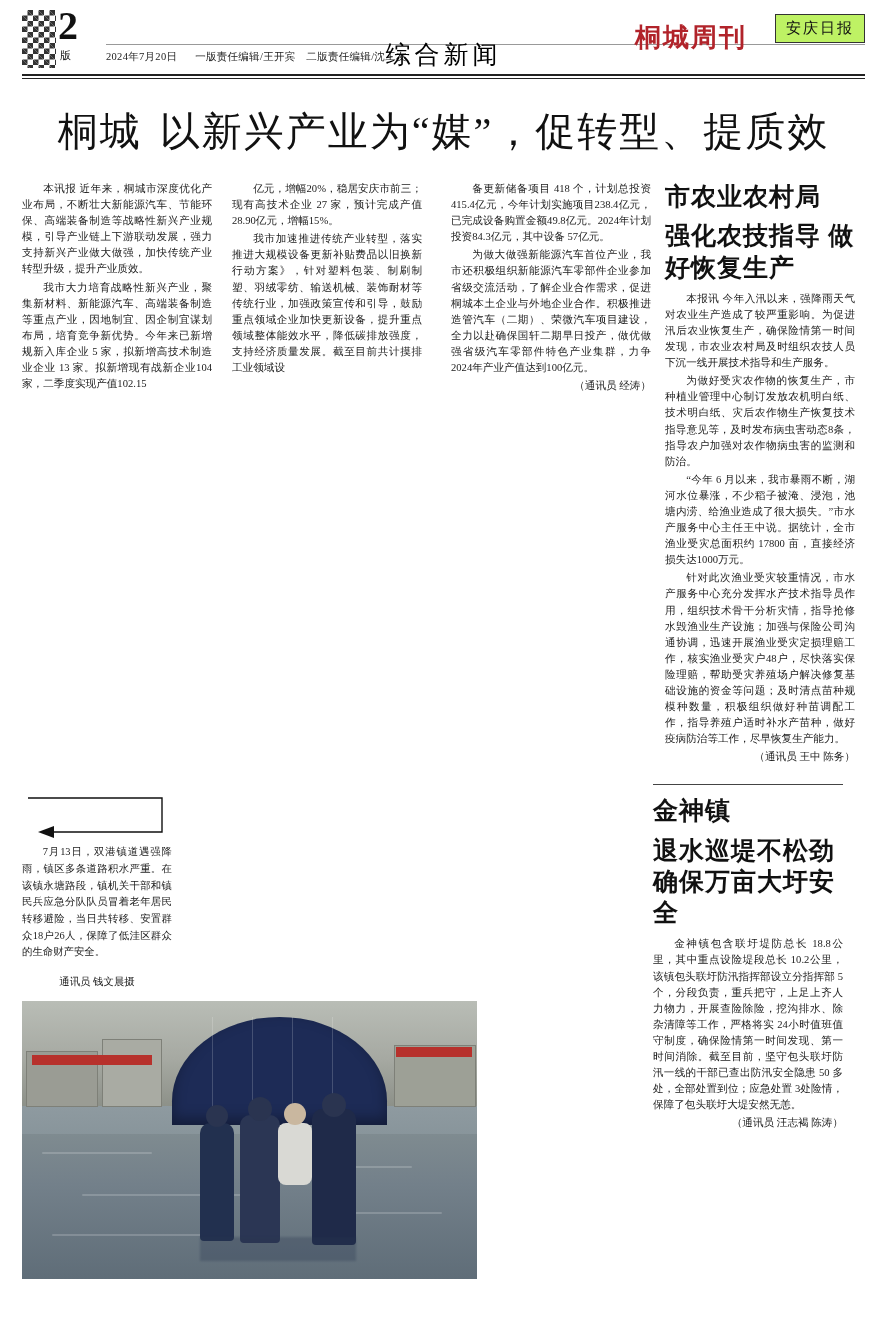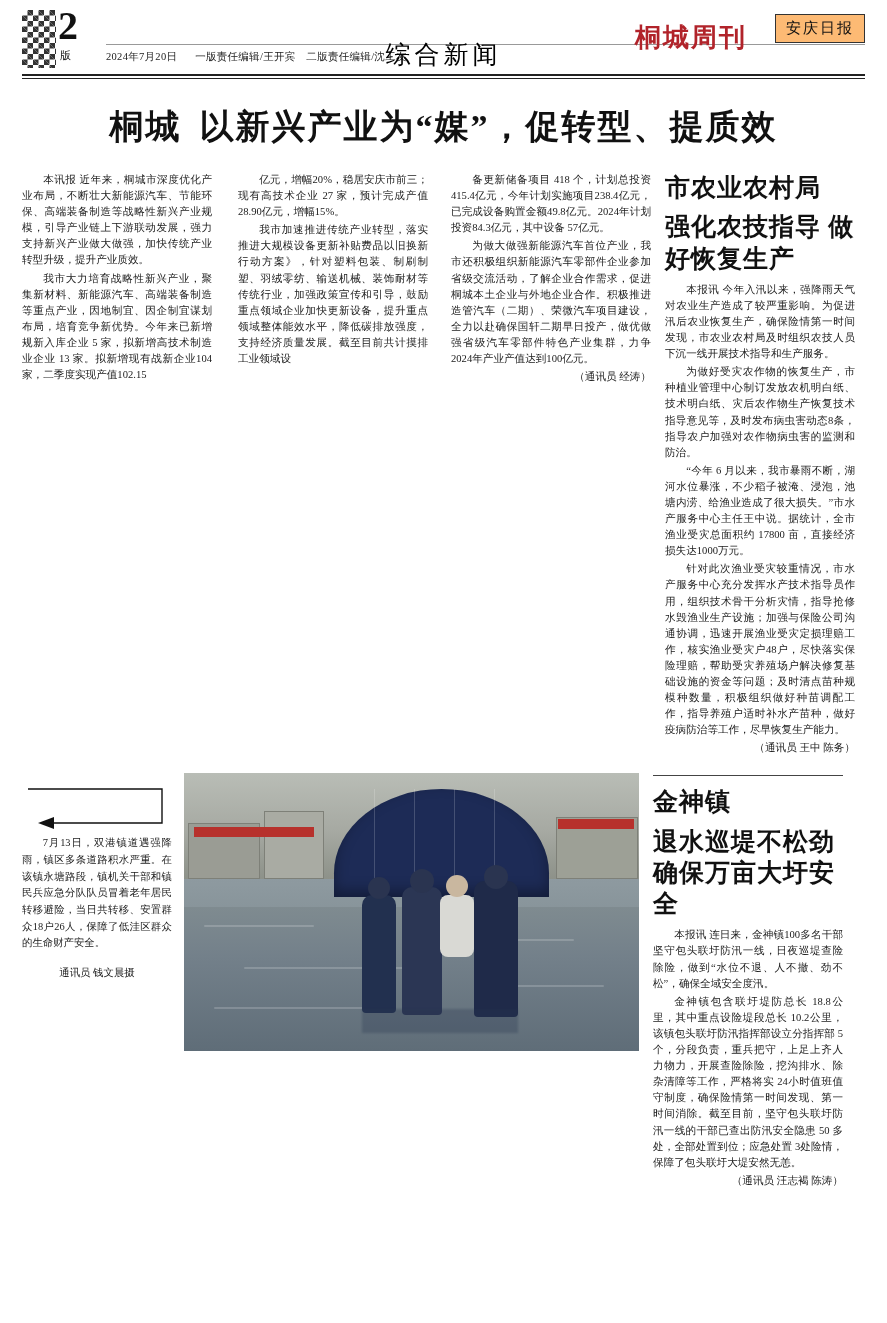--- a/index.html
+++ b/index.html
@@ -90,21 +90,21 @@
   }
   .brand-box {
     position: absolute;
     right: 0;
     top: 14px;
     border: 1px solid #333;
     padding: 4px 10px;
     font-size: 15px;
     letter-spacing: 2px;
     color: #111;
-    background: #fdba74;
+    background: #bef264;
   }
   .rule-top {
     position: absolute;
     left: 84px;
     right: 0;
     top: 44px;
     height: 0;
     border-top: 1px solid #999;
   }
   .rule-under {
@@ -117,38 +117,38 @@
     position: absolute;
     left: 0; right: 0;
     top: 78px;
     border-top: 1px solid #222;
   }
 
   
   .headline {
     margin-top: 26px;
     text-align: center;
-    font-size: 34px;
-    font-weight: bold;
+    font-size: 40px;
+    font-weight: normal;
     letter-spacing: 2px;
     color: #111;
   }
   .headline .gap { display:inline-block; width: 18px; }
 
   
   .body-area {
     margin-top: 22px;
     display: flex;
     gap: 14px;
   }
   .col-left { width: 415px; }
   .col-right { width: 190px; }
   .col-mid { width: 200px; }
 
-  .three { display: flex; gap: 26px; }
+  .three { display: flex; gap: 20px; }
   .c { width: 190px; }
 
   p.txt {
     font-size: 10.6px;
     line-height: 1.52;
     text-align: justify;
     margin: 0 0 2px 0;
     text-indent: 2em;
     color: #1a1a1a;
   }
@@ -172,20 +172,21 @@
     border-top: 1px solid #444;
     margin: 10px 0 10px 0;
   }
 
   
   .photo-wrap {
     margin-top: 8px;
     display: flex;
     gap: 12px;
     align-items: flex-start;
+    flex-direction: column;
   }
   .caption-box {
     width: 150px;
     position: relative;
     padding-top: 62px;
   }
   .arrow {
     position: absolute;
     left: 2px;
     top: 10px;
@@ -385,19 +386,18 @@
             <div class="reflect" style="left:0px; top:140px; width:156px; height:24px;"></div>
           </div>
         </div>
       </div>
     </div>
 
     <div class="col-right">
       <div class="divider-r"></div>
       <div class="subhead">金神镇</div>
       <div class="subhead">退水巡堤不松劲 确保万亩大圩安全</div>
-      <p class="txt">本报讯 连日来，金神镇100多名干部坚守包头联圩防汛一线，日夜巡堤查险除险，做到“水位不退、人不撤、劲不松”，确保全域安全度汛。</p>
       <p class="txt">金神镇包含联圩堤防总长 18.8公里，其中重点设险堤段总长 10.2公里，该镇包头联圩防汛指挥部设立分指挥部 5 个，分段负责，重兵把守，上足上齐人力物力，开展查险除险，挖沟排水、除杂清障等工作，严格将实 24小时值班值守制度，确保险情第一时间发现、第一时间消除。截至目前，坚守包头联圩防汛一线的干部已查出防汛安全隐患 50 多处，全部处置到位；应急处置 3处险情，保障了包头联圩大堤安然无恙。</p>
       <div class="sig">（通讯员 汪志褐 陈涛）</div>
     </div>
   </div>
 
 </div>
 
 </body></html>

